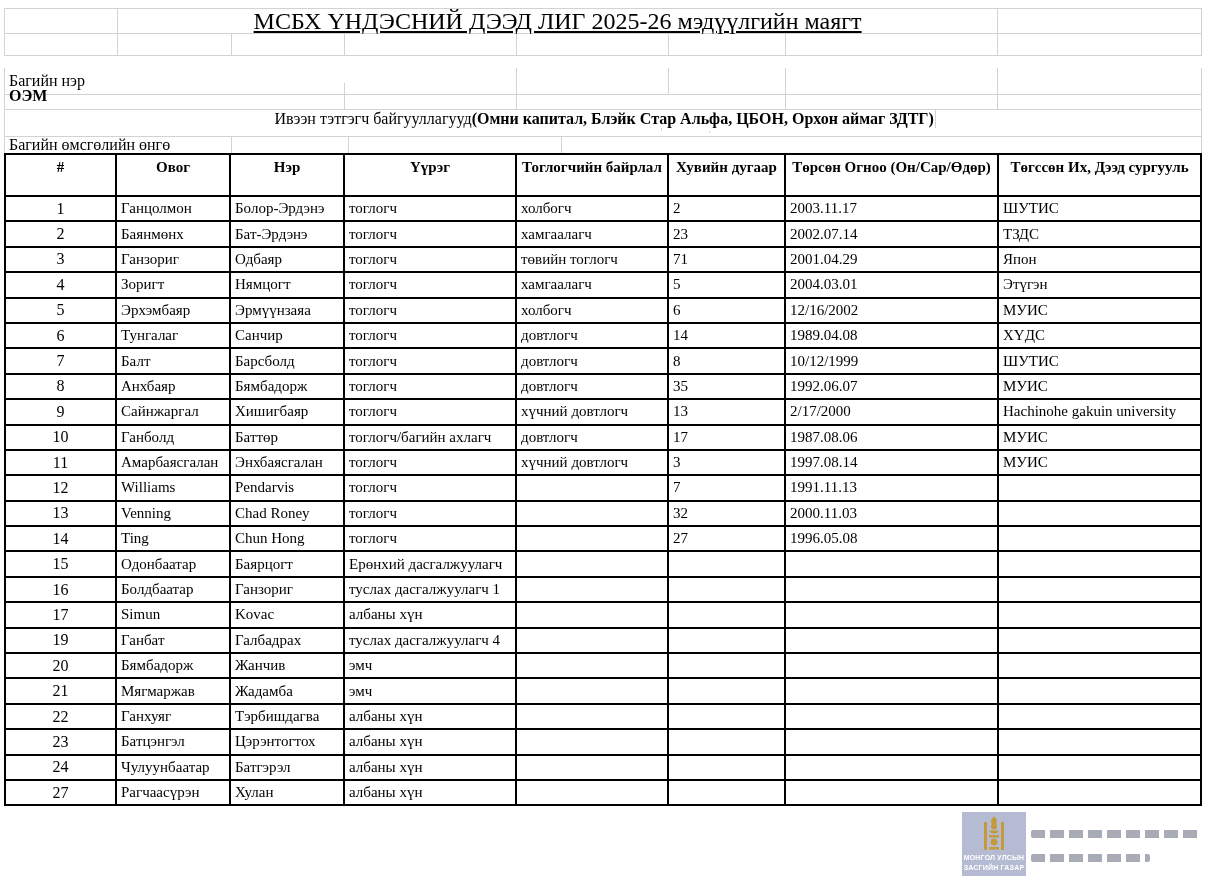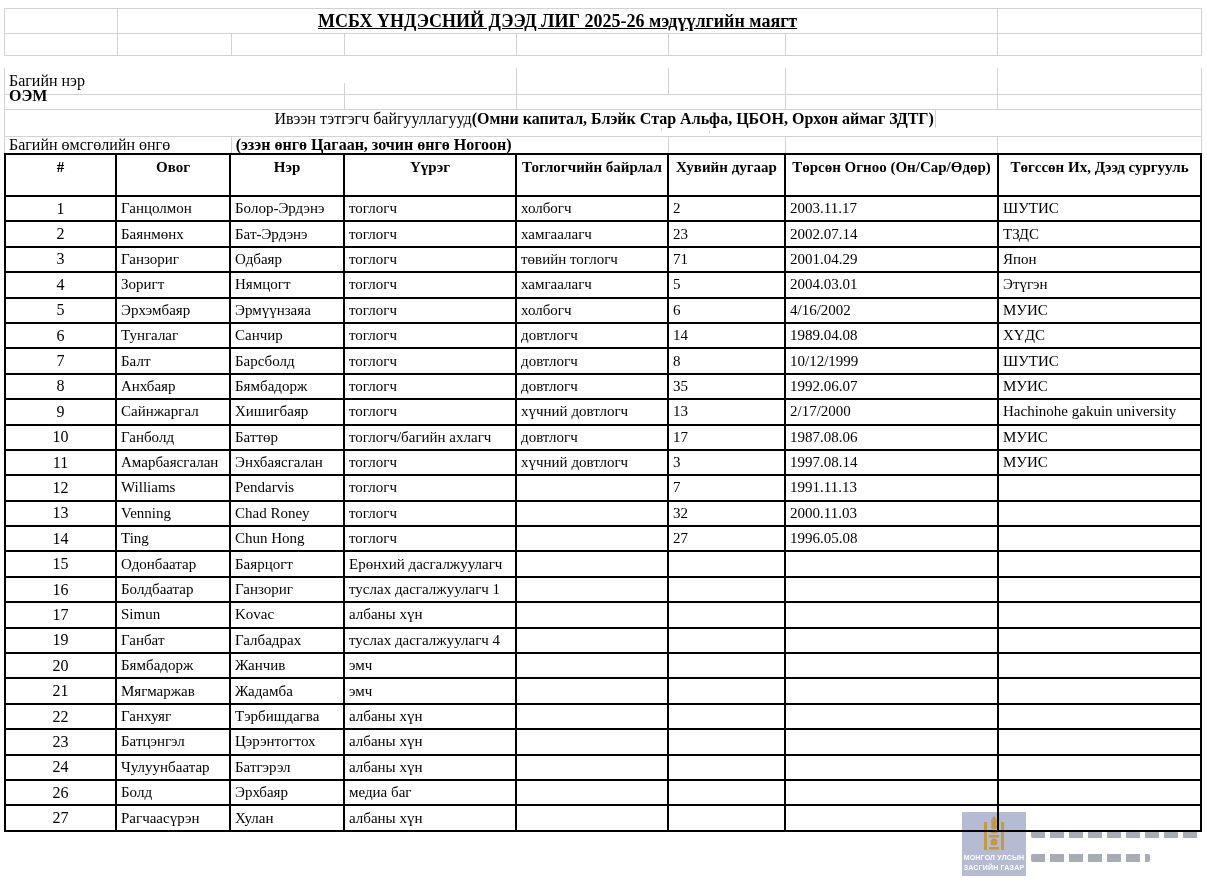--- a/index.html
+++ b/index.html
@@ -29,21 +29,21 @@
     display:flex;align-items:center;
     padding:0 0 0 4px;
     white-space:nowrap;
     overflow:visible;
     font-size:16px;
   }
   .tcell:last-child{border-right:none;}
   .tcell .b{font-weight:bold;}
   #title-cell{
     justify-content:center;
-    font-size:18px;font-weight:bold;
+    font-size:24px;font-weight:normal;
     text-decoration:underline;
     padding:0;
   }
   
   #roster{
     position:absolute;left:4px;top:153px;z-index:1;
     border-collapse:collapse;
     table-layout:fixed;
     width:1198px;
     background:transparent;
@@ -155,23 +155,20 @@
       <span class="b">(Омни капитал, Блэйк Стар Альфа, ЦБОН, Орхон аймаг ЗДТГ)</span>
     </div>
     <div class="tcell" style="width:117px"></div>
     <div class="tcell" style="width:213px"></div>
     <div class="tcell" style="width:203px"></div>
   </div>
 
   <div class="toprow" style="top:137px;height:16px;border-bottom:none;">
     <div class="tcell" style="width:227px">
       <span>Багийн өмсгөлийн өнгө</span>
-    </div>
-    <div class="tcell" style="width:438px">
-      <span class="b">(эзэн өнгө Цагаан, зочин өнгө Ногоон)</span>
     </div>
     <div class="tcell" style="width:117px"></div>
     <div class="tcell" style="width:213px"></div>
     <div class="tcell" style="width:203px"></div>
   </div>
 
   <table id="roster">
     <colgroup>
       <col style="width:111px">
         <col style="width:114px">
@@ -235,21 +232,21 @@
           <td>2004.03.01</td>
           <td>Этүгэн</td>
         </tr>
         <tr>
           <td class="col-num">5</td>
           <td>Эрхэмбаяр</td>
           <td>Эрмүүнзаяа</td>
           <td>тоглогч</td>
           <td>холбогч</td>
           <td>6</td>
-          <td>4/16/2002</td>
+          <td>12/16/2002</td>
           <td>МУИС</td>
         </tr>
         <tr>
           <td class="col-num">6</td>
           <td>Тунгалаг</td>
           <td>Санчир</td>
           <td>тоглогч</td>
           <td>довтлогч</td>
           <td>14</td>
           <td>1989.04.08</td>
@@ -419,30 +416,20 @@
           <td class="col-num">24</td>
           <td>Чулуунбаатар</td>
           <td>Батгэрэл</td>
           <td>албаны хүн</td>
           <td></td>
           <td></td>
           <td></td>
           <td></td>
         </tr>
         <tr>
-          <td class="col-num">26</td>
-          <td>Болд</td>
-          <td>Эрхбаяр</td>
-          <td>медиа баг</td>
-          <td></td>
-          <td></td>
-          <td></td>
-          <td></td>
-        </tr>
-        <tr>
           <td class="col-num">27</td>
           <td>Рагчаасүрэн</td>
           <td>Хулан</td>
           <td>албаны хүн</td>
           <td></td>
           <td></td>
           <td></td>
           <td></td>
         </tr>
       </tbody>

